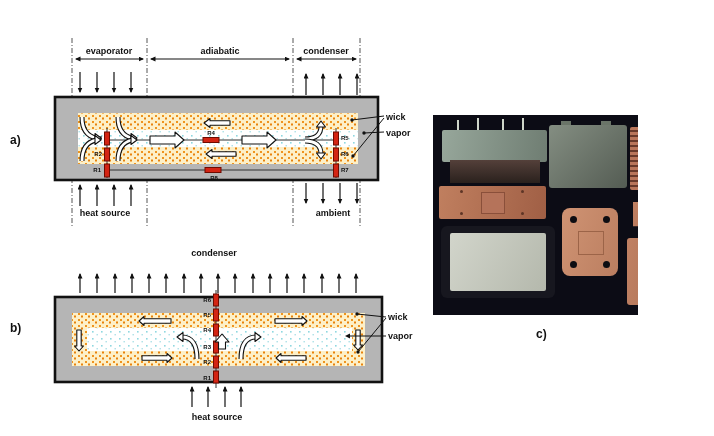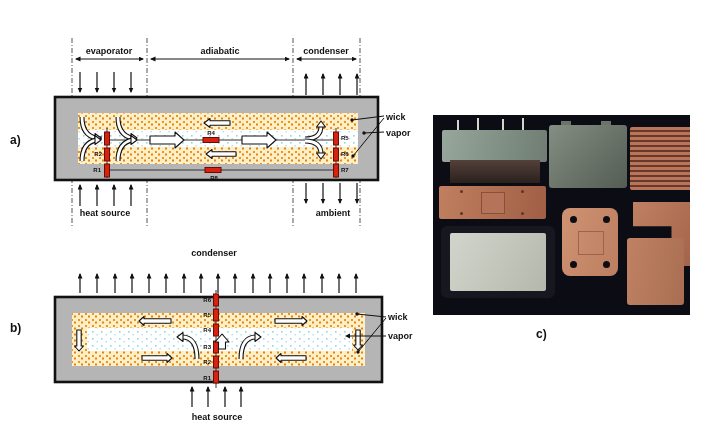--- a/index.html
+++ b/index.html
@@ -1,16 +1,16 @@
 <!DOCTYPE html>
 <html><head>
 <meta charset="utf-8">
 <style>
   html,body{margin:0;padding:0;background:#fff;}
-  #canvas{position:relative;width:690px;height:436px;background:#fff;overflow:hidden;
+  #canvas{position:relative;width:638px;height:436px;background:#fff;overflow:hidden;
           font-family:"Liberation Sans", sans-serif;}
   svg text{font-family:"Liberation Sans", sans-serif;fill:#111;}
   .t9{font-size:9px;font-weight:bold;}
   .t6{font-size:6px;font-weight:bold;}
   .t12{font-size:12px;font-weight:bold;}
   .dashdot{stroke:#555;stroke-width:1;stroke-dasharray:5,2,1,2;}
   .heat{stroke:#111;stroke-width:1.2;}
   .thin{stroke:#333;stroke-width:1;}
   .hollow{fill:#fff;stroke:#111;stroke-width:1.1;stroke-linejoin:round;}
   .curveB{stroke:#111;stroke-width:5;fill:none;}

